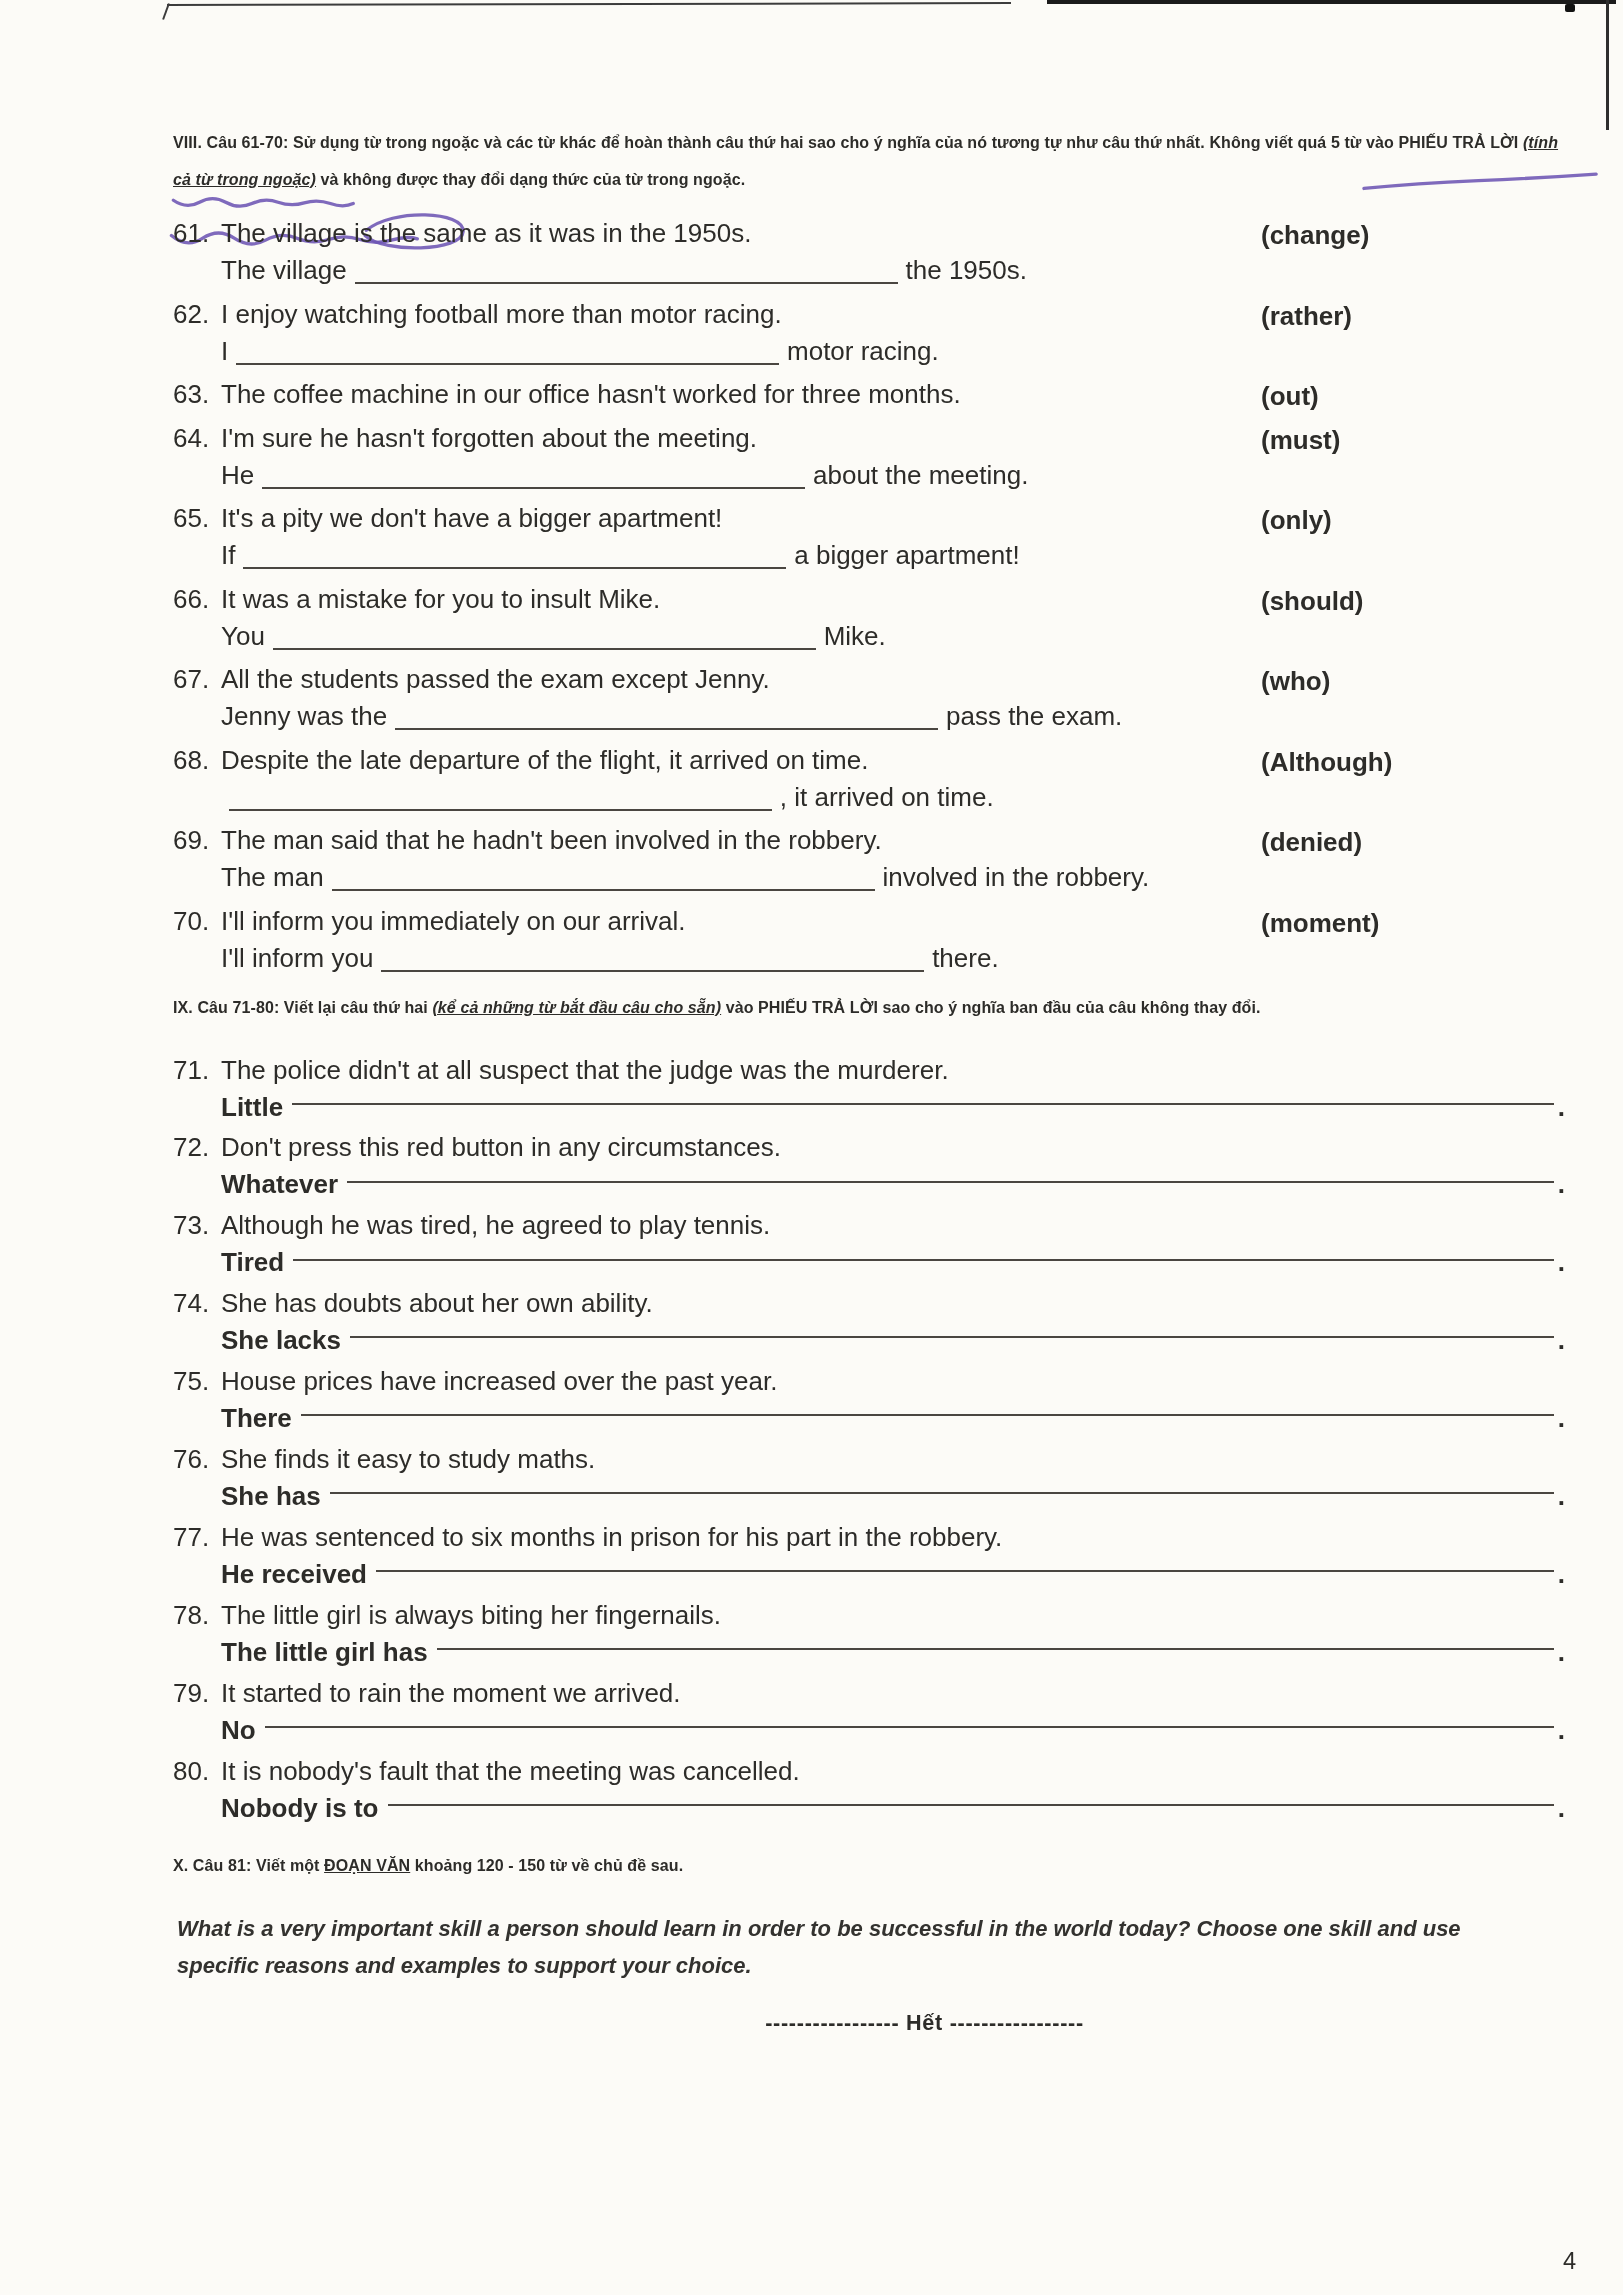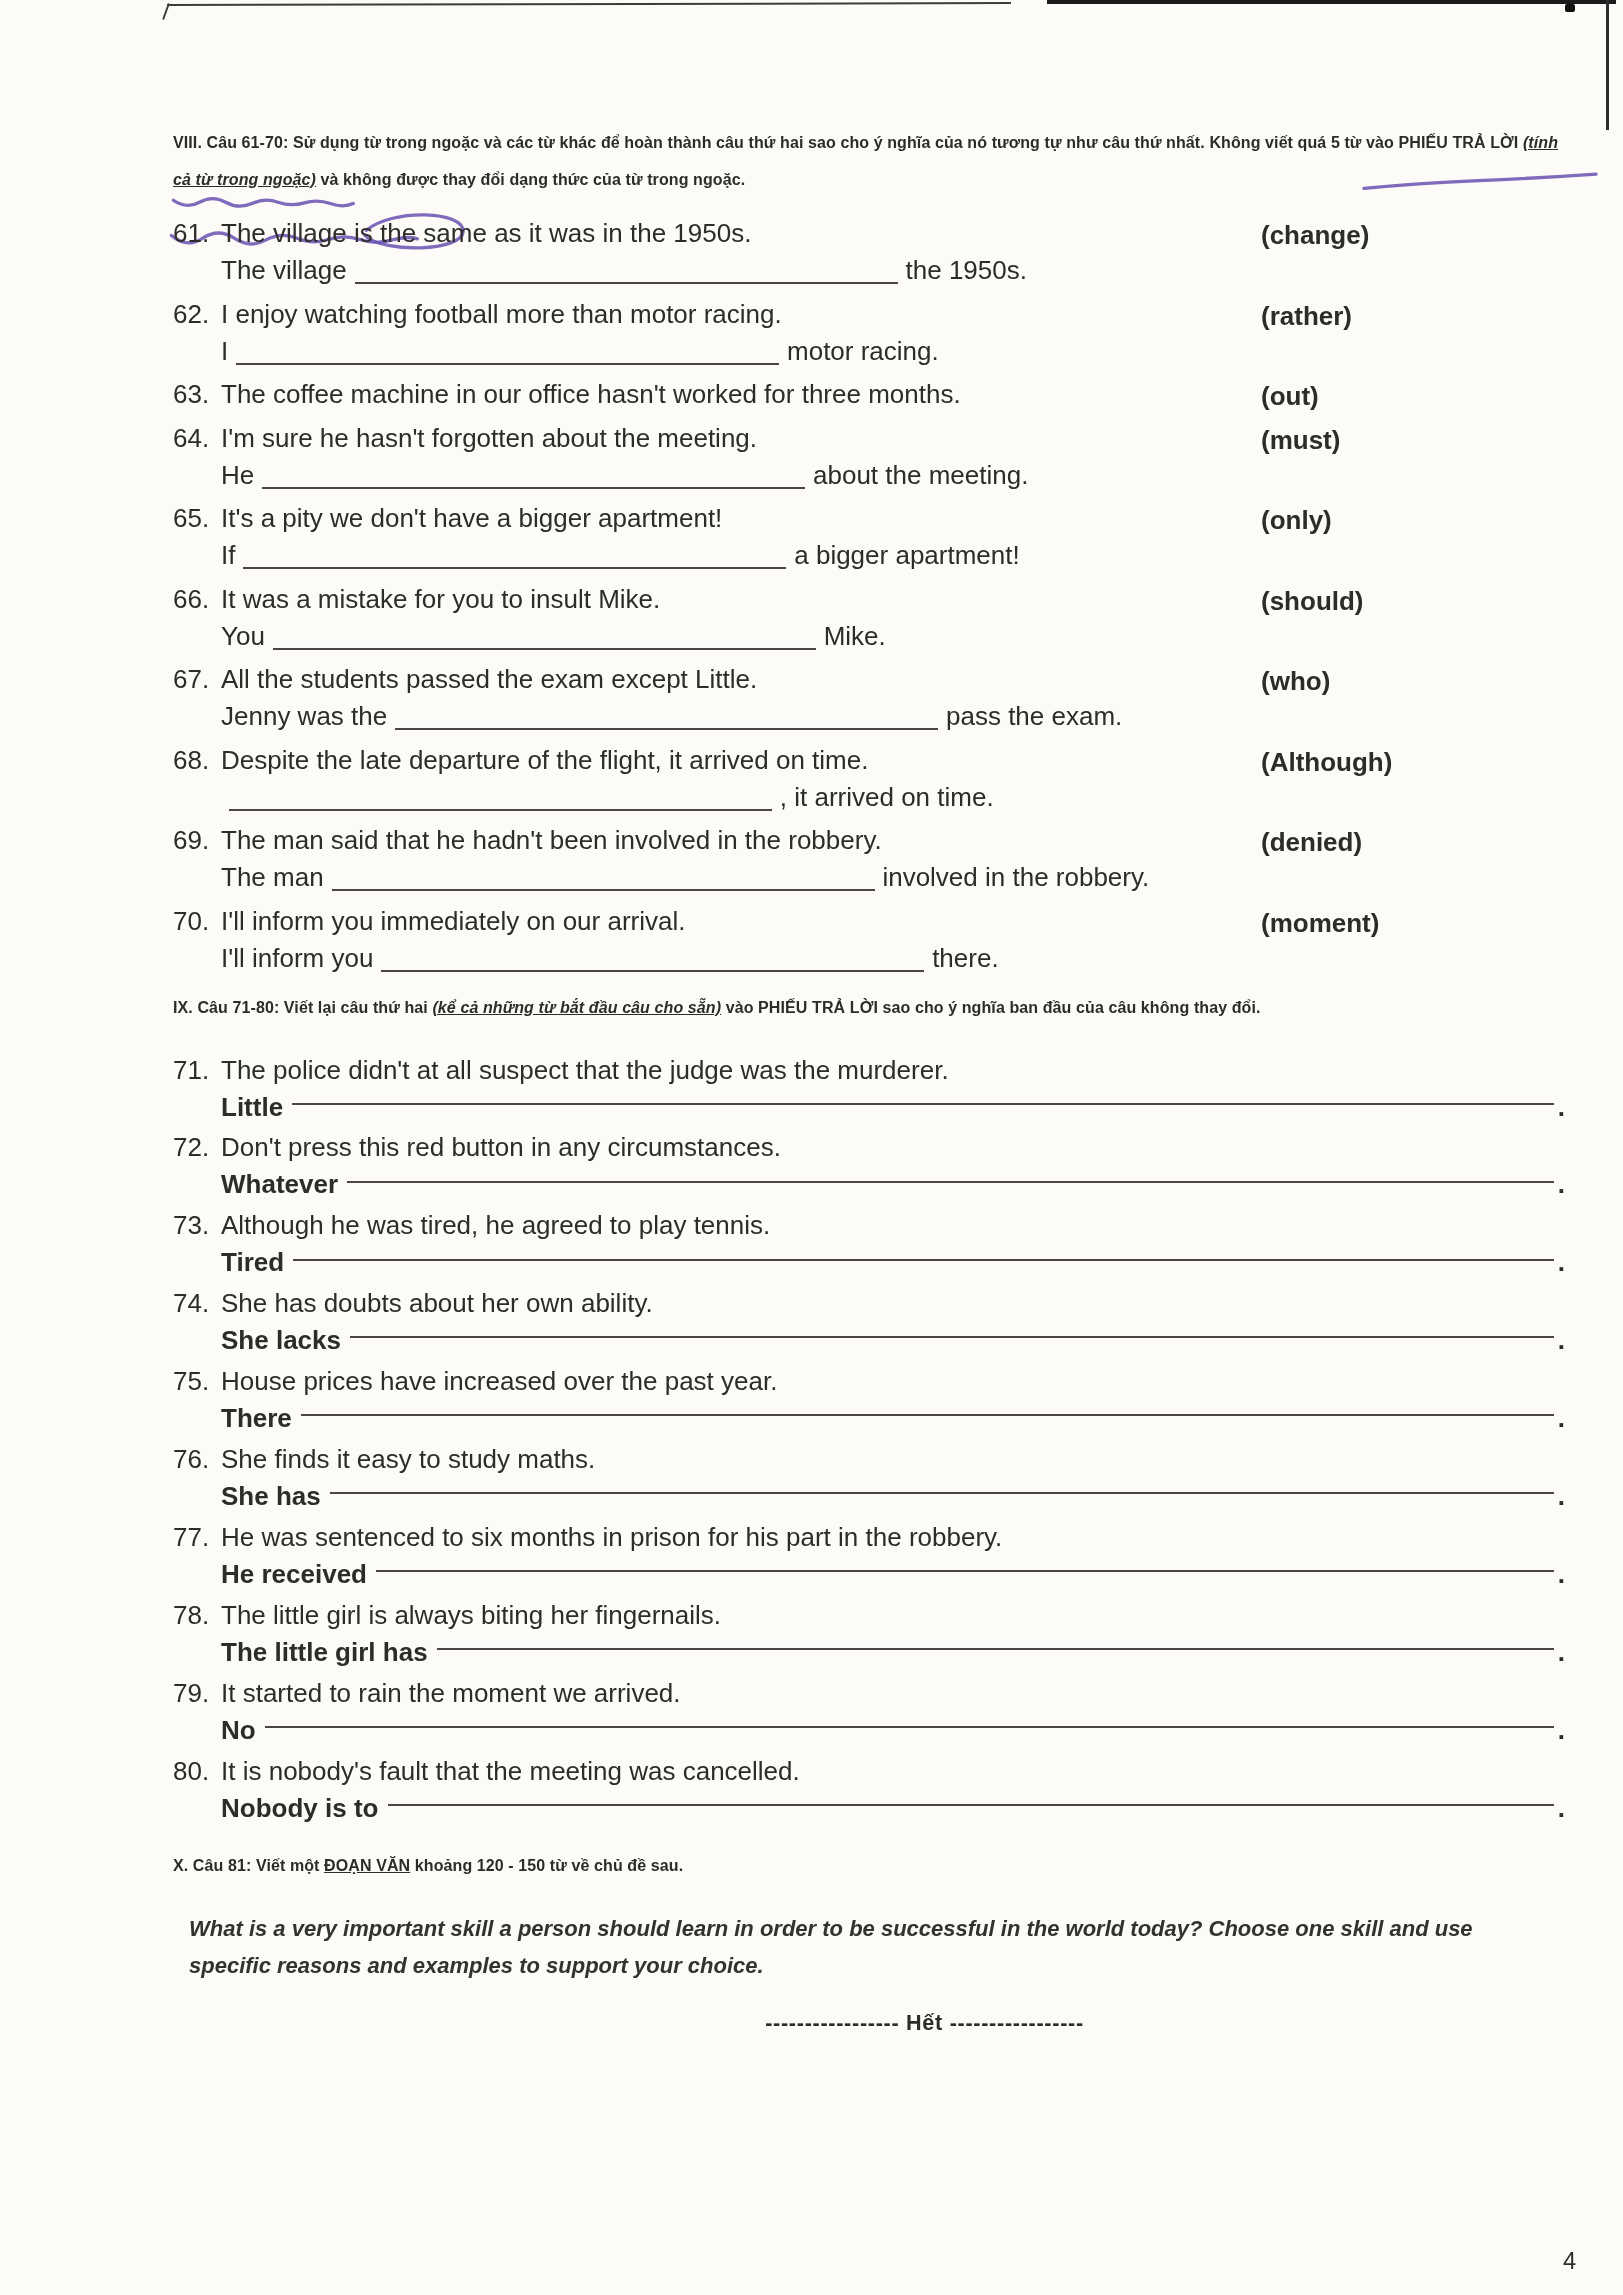--- a/index.html
+++ b/index.html
@@ -32,21 +32,21 @@
   .q { position:relative; font-size:26px; line-height:37px; }
   .q .line1 { height:37px; white-space:nowrap; }
   .q .line2 { height:37px; padding-left:48px; white-space:nowrap; }
   .q8 { margin-bottom:6.5px; }
   .q9 { margin-bottom:3.9px; }
   .qnum { display:inline-block; width:48px; }
   .qhint { position:absolute; left:1088px; top:2px; font-weight:700; }
   .blank8 { display:inline-block; width:543px; height:26px; border-bottom:2px solid #4a4641; vertical-align:-5.2px; margin:0 7.9px; }
   .q9 .line2 { display:flex; align-items:center; white-space:normal;font-weight:bold; }
   .blank9 { flex:1; border-bottom:2px solid #4a4641; margin:0 3.9px 6.5px 9.2px; height:0; }
-  .essay { font-style:italic; font-weight:600; font-size:22px; line-height:37px; margin:26px 0 0 16px; width:1361px; color:#33322f; }
+  .essay { font-style:italic; font-weight:600; font-size:22px; line-height:37px; margin:26px 0 0 4px; width:1361px; color:#33322f; }
   .het { text-align:center; margin:26px 0 0 0; padding-left:111px; font-size:21.6px; font-weight:700; letter-spacing:0.7px; }
   .pagenum { position:absolute; right:47px; bottom:19.6px; font-size:23.6px; color:#2d2c29; }
 </style>
 </head>
 <body>
 
 <div class="page">
 
   <div class="art top-line-a"></div>
   <div class="art top-line-b"></div>
@@ -119,21 +119,21 @@
             <span class="qnum">66.</span><span class="qsent">It was a mistake for you to insult Mike.</span>
             <span class="qhint">(should)</span>
           </div>
           <div class="line2">
             <span class="qprefix">You</span><span class="blank8"></span><span class="qsuffix">Mike.</span>
           </div>
         </div>
 
         <div class="q q8">
           <div class="line1">
-            <span class="qnum">67.</span><span class="qsent">All the students passed the exam except Little.</span>
+            <span class="qnum">67.</span><span class="qsent">All the students passed the exam except Jenny.</span>
             <span class="qhint">(who)</span>
           </div>
           <div class="line2">
             <span class="qprefix">Jenny was the</span><span class="blank8"></span><span class="qsuffix">pass the exam.</span>
           </div>
         </div>
 
         <div class="q q8">
           <div class="line1">
             <span class="qnum">68.</span><span class="qsent">Despite the late departure of the flight, it arrived on time.</span>

